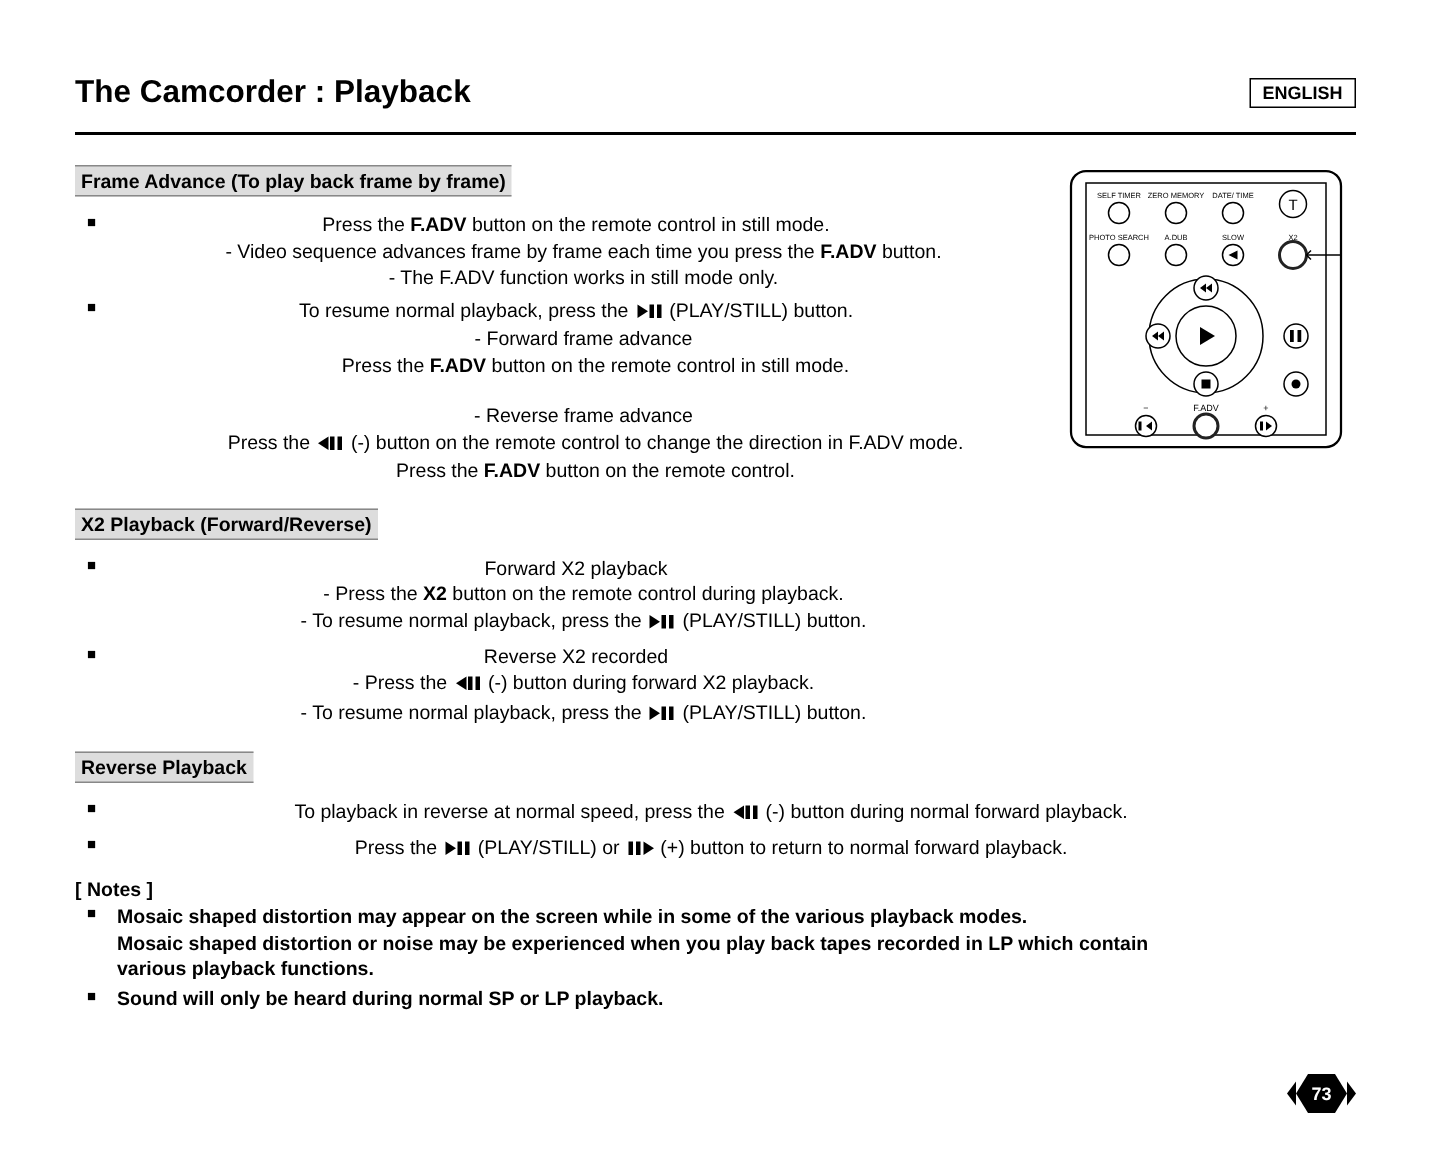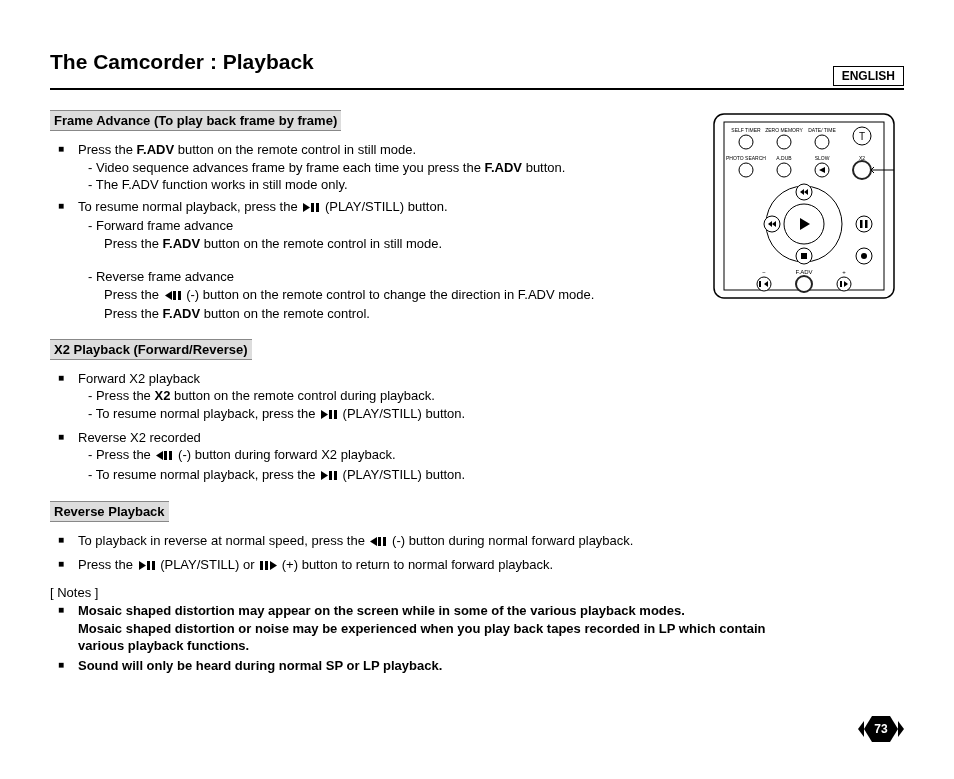--- a/index.html
+++ b/index.html
@@ -21,21 +21,20 @@
     position: relative;
   }
   .lang-badge {
     position: absolute;
     top: 52px;
     right: 50px;
     border: 1px solid #000;
     padding: 2px 8px;
     font-weight: bold;
     font-size: 12px;
-    margin-top: 14px;
   }
   .title-row {
     border-bottom: 2px solid #000;
     padding-bottom: 14px;
     margin-bottom: 14px;
   }
   .title {
     font-size: 21px;
     font-weight: bold;
     margin: 0;
@@ -62,38 +61,39 @@
     list-style: none;
     padding: 0;
     margin: 0 0 10px 0;
     max-width: 640px;
   }
   ul.bullets > li {
     position: relative;
     padding-left: 28px;
     margin: 4px 0;
     line-height: 1.35;
+    text-align: center;
   }
   ul.bullets > li::before {
     content: "■";
     position: absolute;
     left: 8px;
     top: 1px;
     font-size: 10px;
   }
   .sub {
     display: block;
     padding-left: 10px;
   }
   .sub2 {
     display: block;
     padding-left: 26px;
   }
   .notes-head {
-    font-weight: normal;
+    font-weight: bold;
   }
   ul.notes {
     list-style: none;
     padding: 0;
     margin: 2px 0 0 0;
     max-width: 760px;
     font-weight: bold;
   }
   ul.notes > li {
     position: relative;

